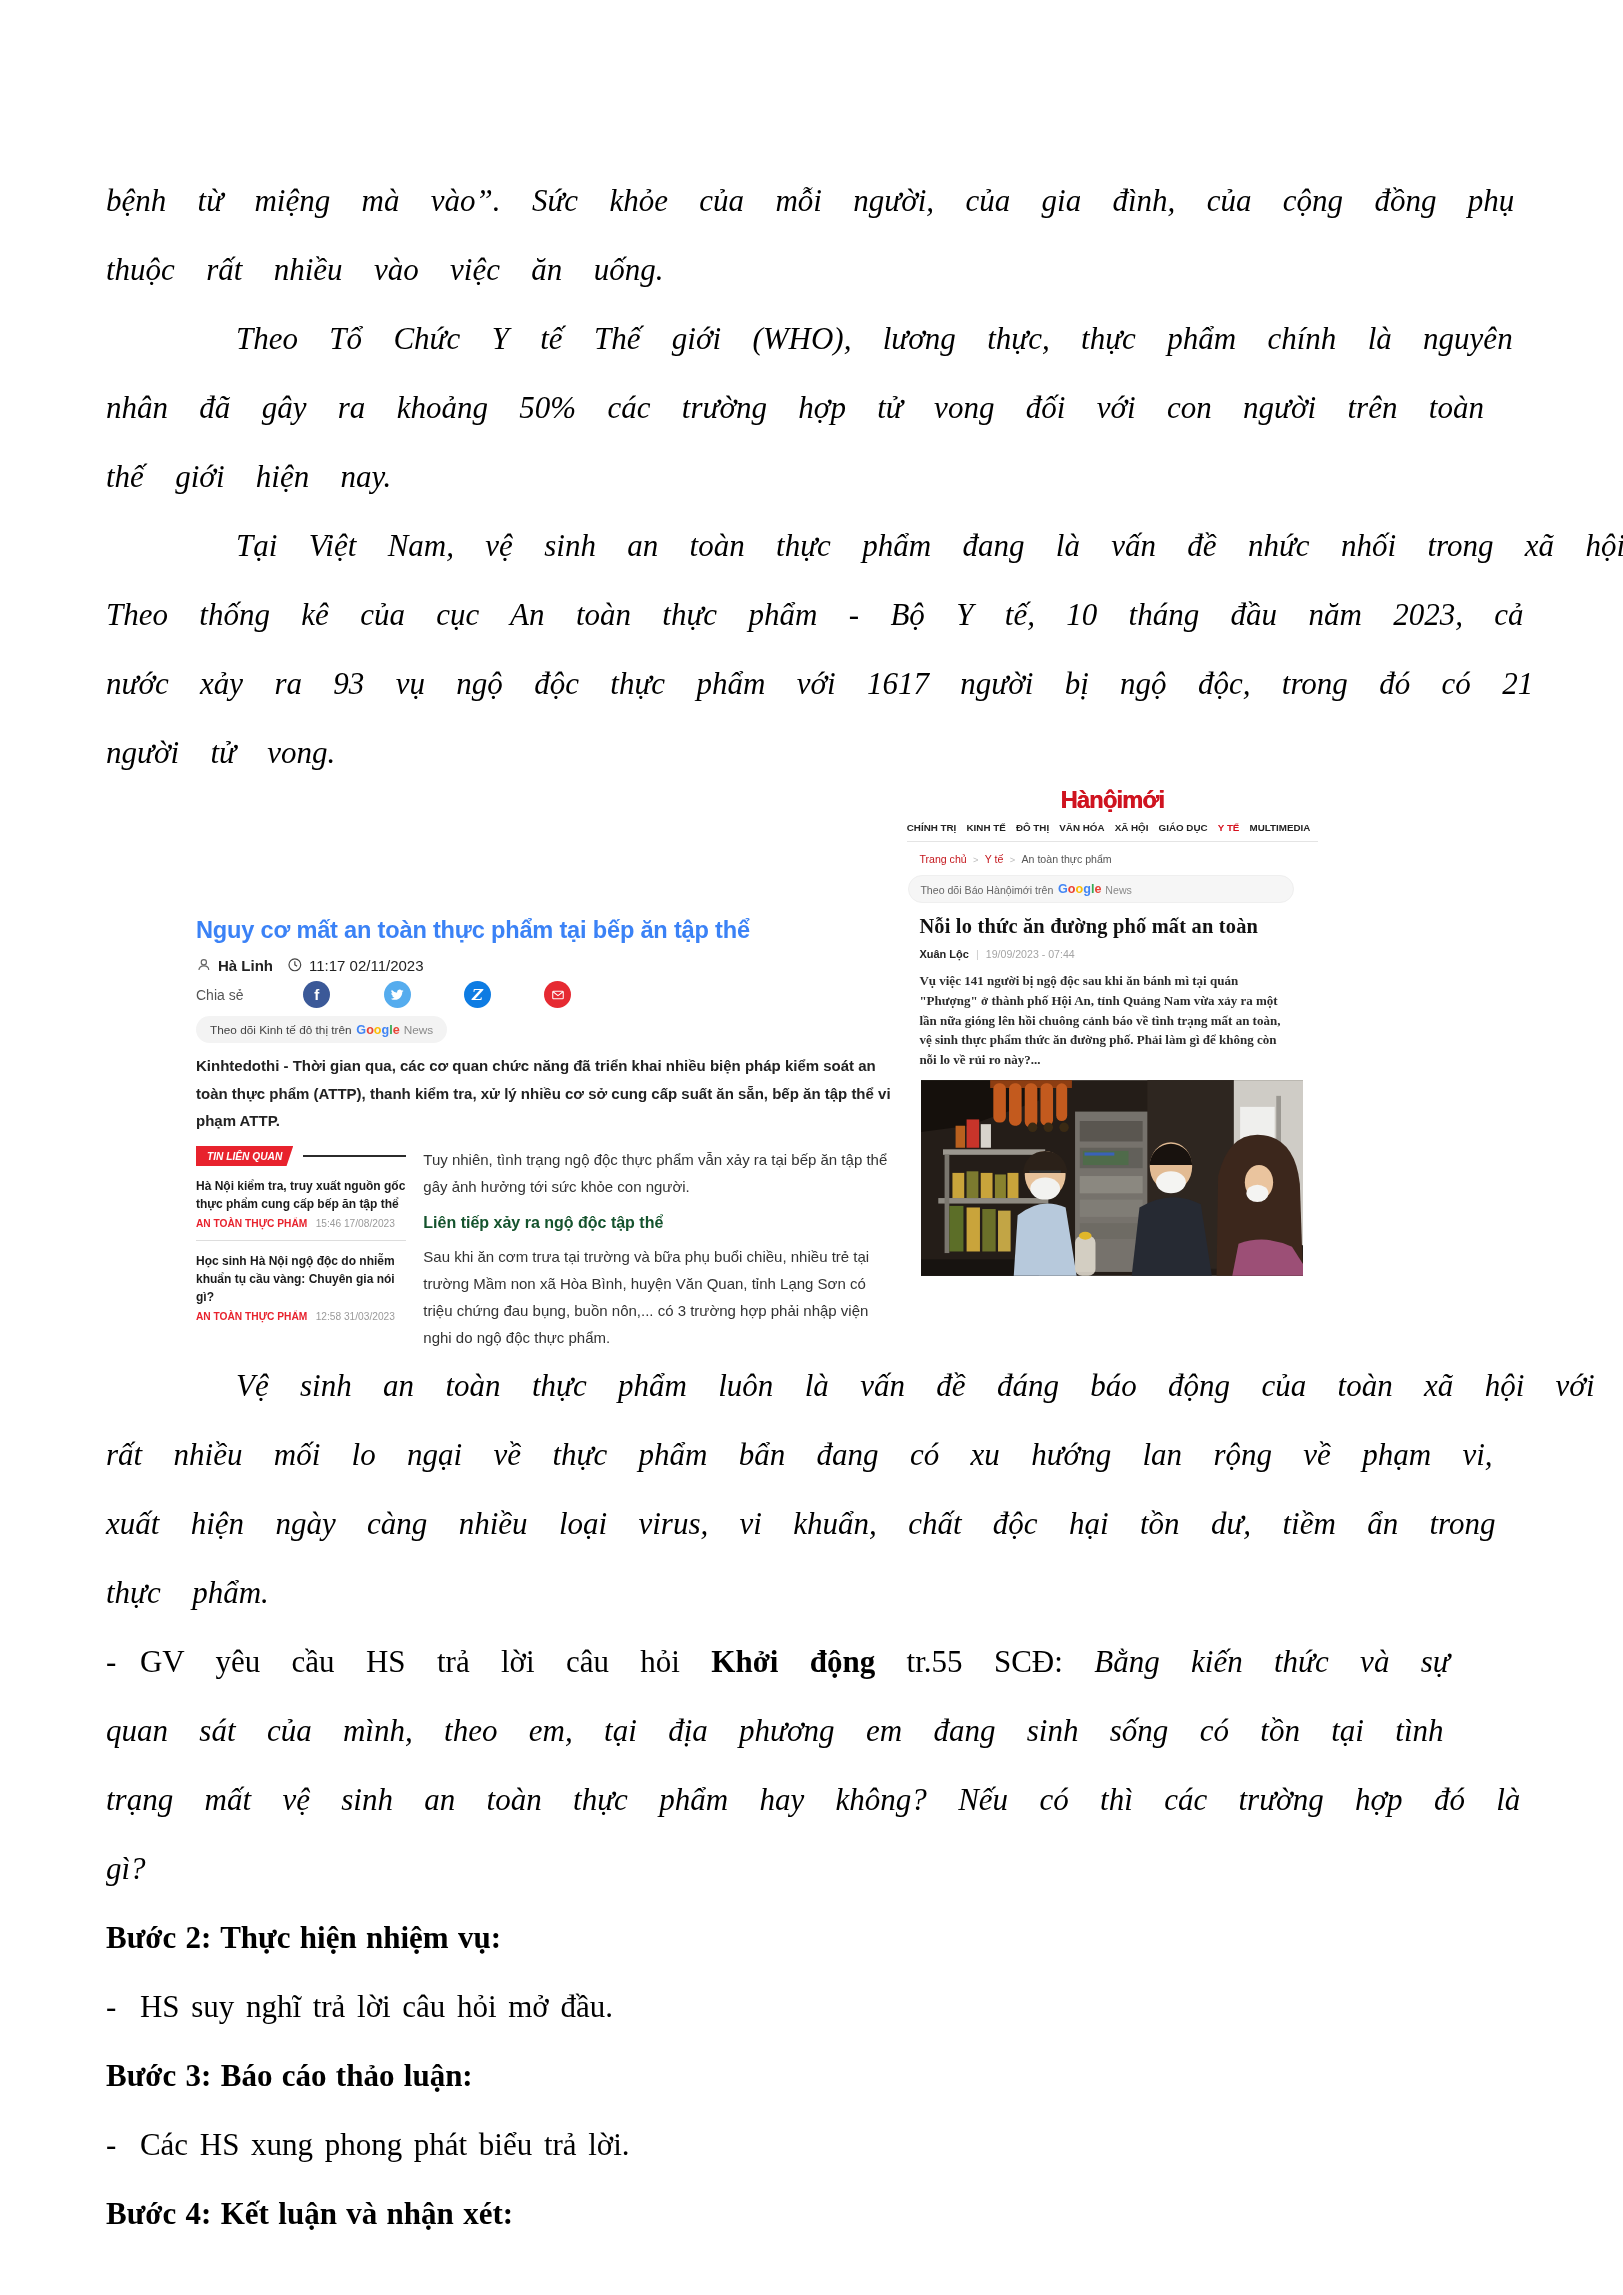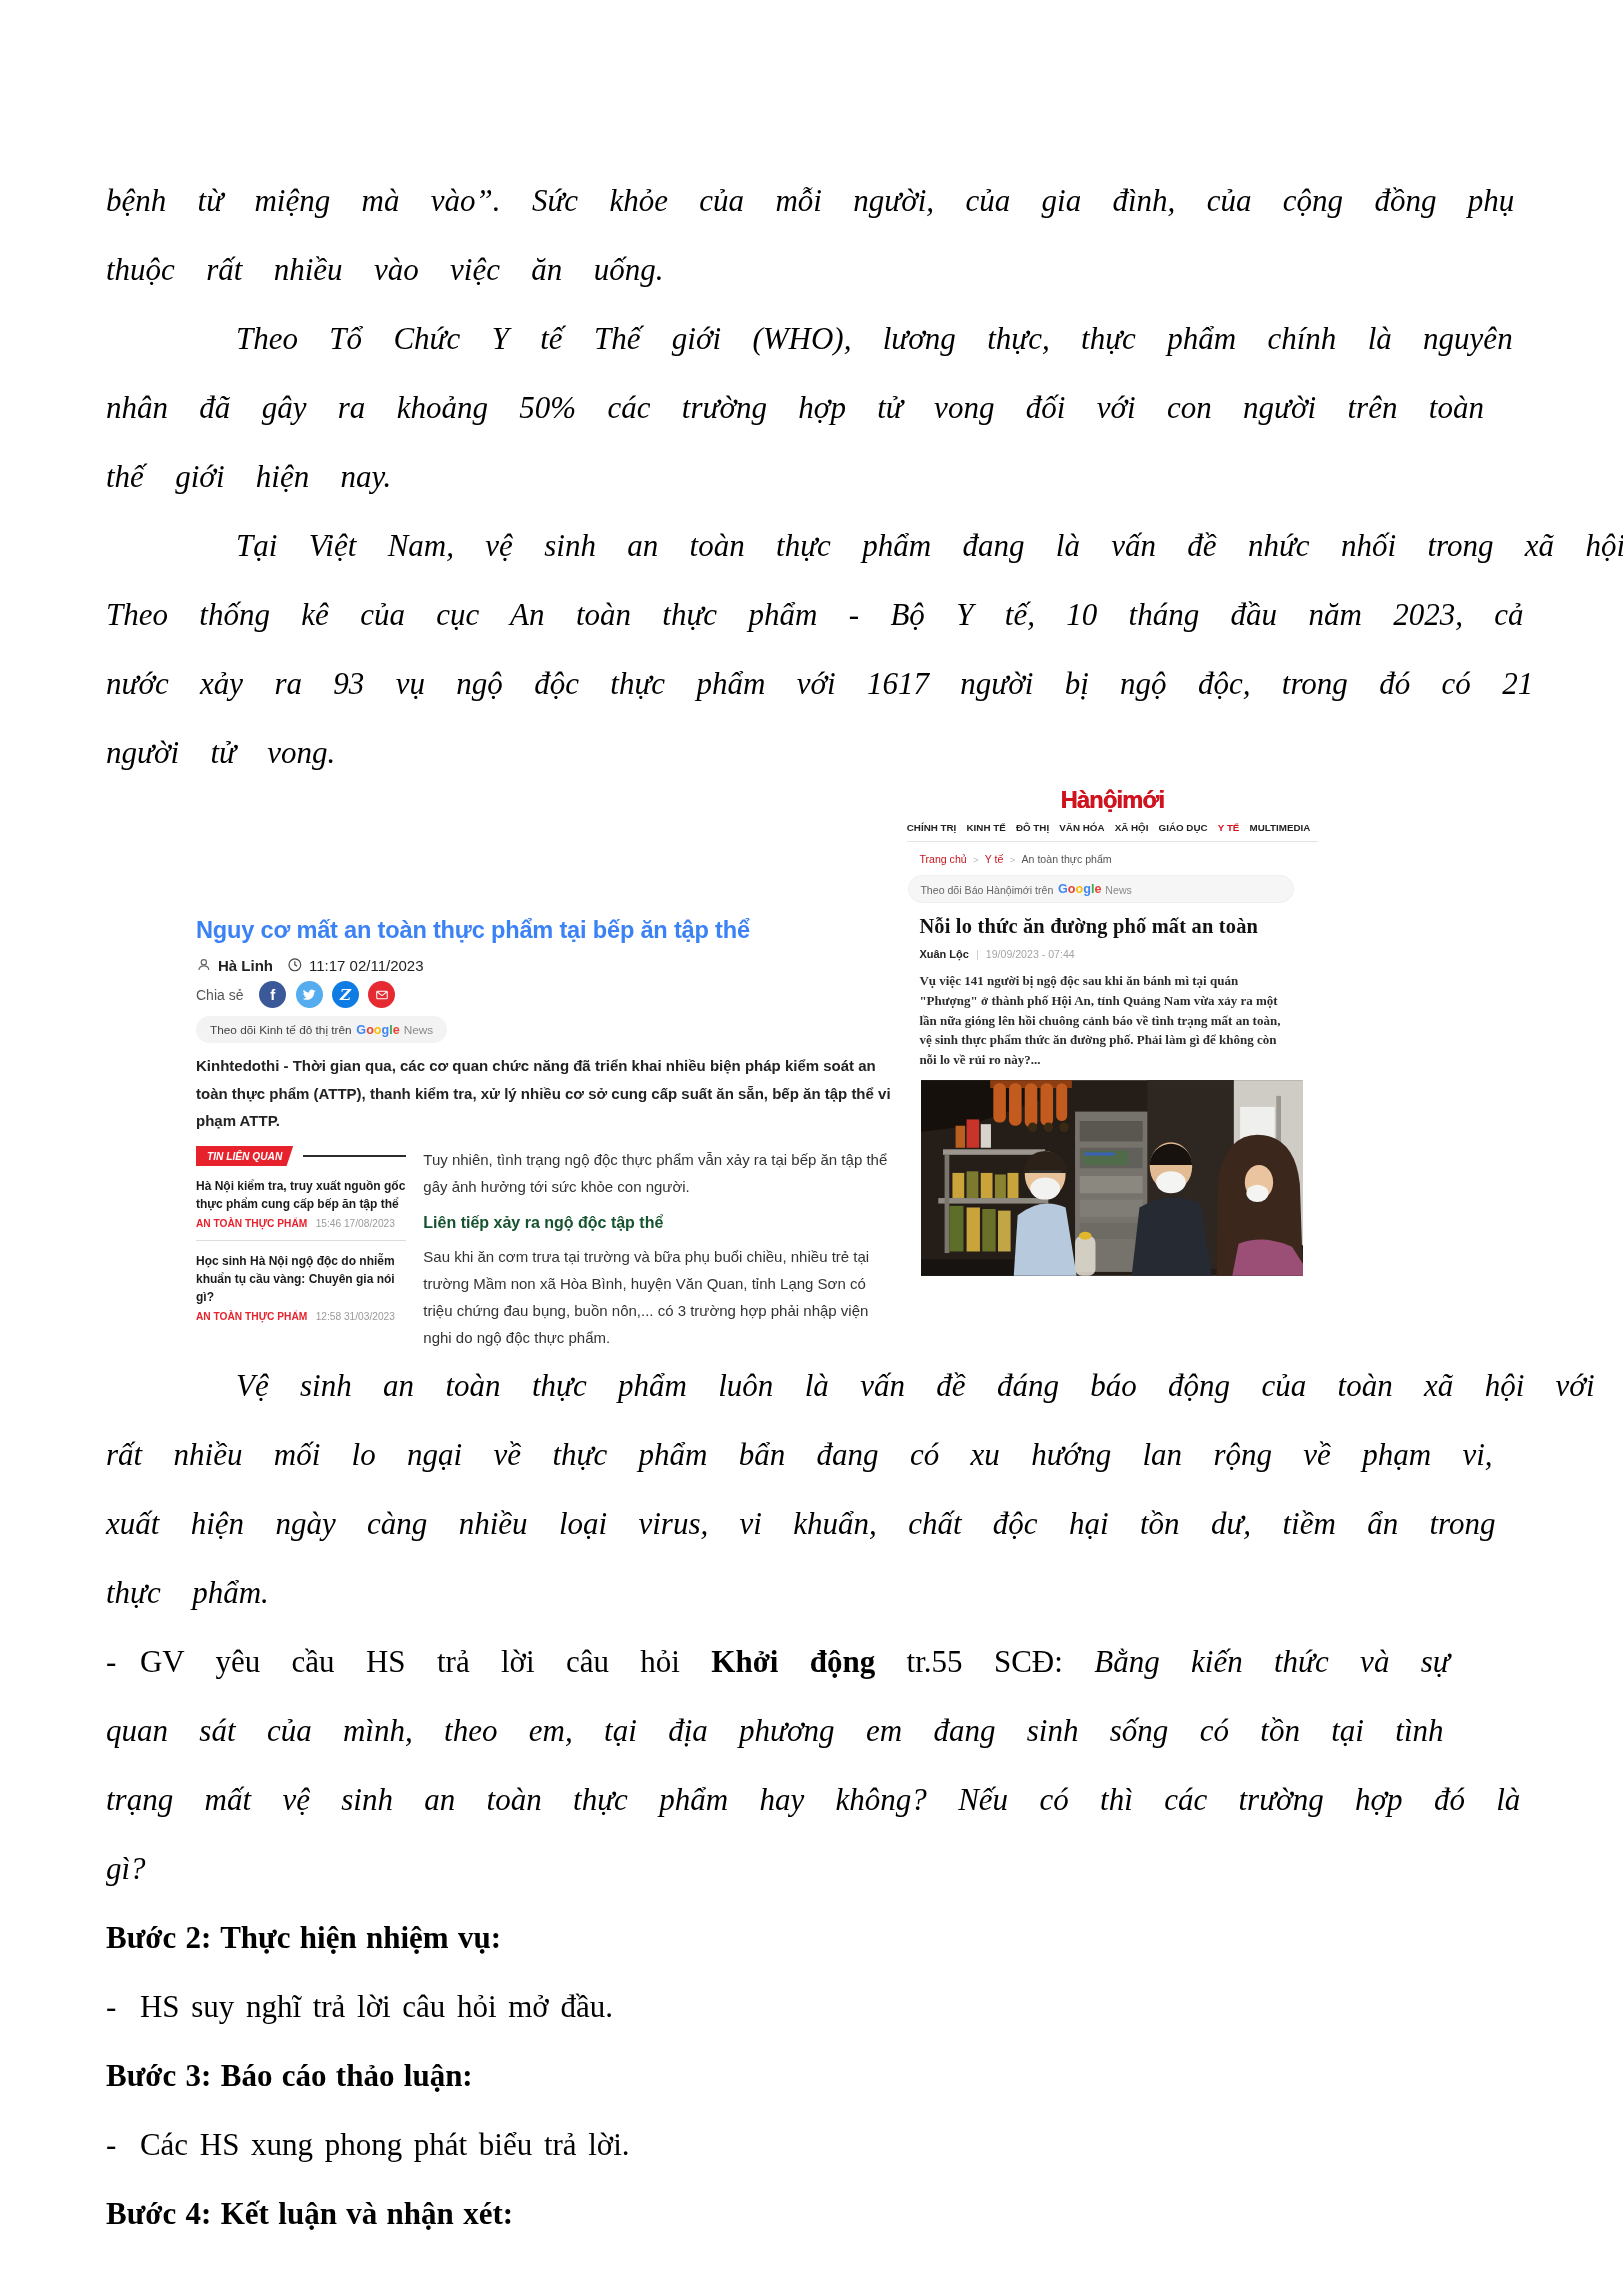--- a/index.html
+++ b/index.html
@@ -18,21 +18,21 @@
   .ln i{font-style:italic;}
   
   .shots{display:flex;align-items:flex-start;margin-left:90px;font-style:normal;word-spacing:normal;}
   .kd{width:699px;margin-top:130px;font-family:"Liberation Sans","DejaVu Sans",sans-serif;}
   .hnm{width:411px;margin-left:11.8px;font-family:"Liberation Sans","DejaVu Sans",sans-serif;}
   
   .kd-title{font-size:23.6px;font-weight:bold;color:#3b82f6;white-space:nowrap;letter-spacing:-0.2px;}
   .kd-meta{margin-top:12.6px;display:flex;align-items:center;font-size:15px;color:#222;}
   .kd-meta .nm{font-weight:bold;margin:0 14px 0 6.3px;}
   .kd-meta .tm{margin-left:6.3px;}
-  .kd-share{margin-top:7.9px;display:flex;align-items:center;}
+  .kd-share{margin-top:7.9px;display:flex;align-items:center;gap:44px;}
   .kd-share .lbl{font-size:14px;color:#555;margin-right:15.7px;}
   .sic{width:27px;height:27px;border-radius:50%;margin-right:9.4px;display:flex;align-items:center;justify-content:center;color:#fff;font-weight:bold;font-size:15px;}
   .sic.fb{background:#3b5998;}
   .sic.tw{background:#55acee;}
   .sic.za{background:#0e7ce3;font-family:"DejaVu Serif",serif;font-style:italic;}
   .sic.ml{background:#e62a32;}
   .pill{margin-top:7.9px;display:inline-flex;align-items:flex-end;background:#f3f3f3;border-radius:15.7px;padding:6.3px 14px;font-size:11.8px;color:#444;white-space:nowrap;}
   .pill .gword{margin-left:4.7px;font-weight:bold;font-size:12.6px;}
   .pill .gnews{margin-left:3.9px;color:#8a8a8a;}
   .g0,.g3{color:#4285F4}.g1,.g5{color:#EA4335}.g2{color:#FBBC05}.g4{color:#34A853}

